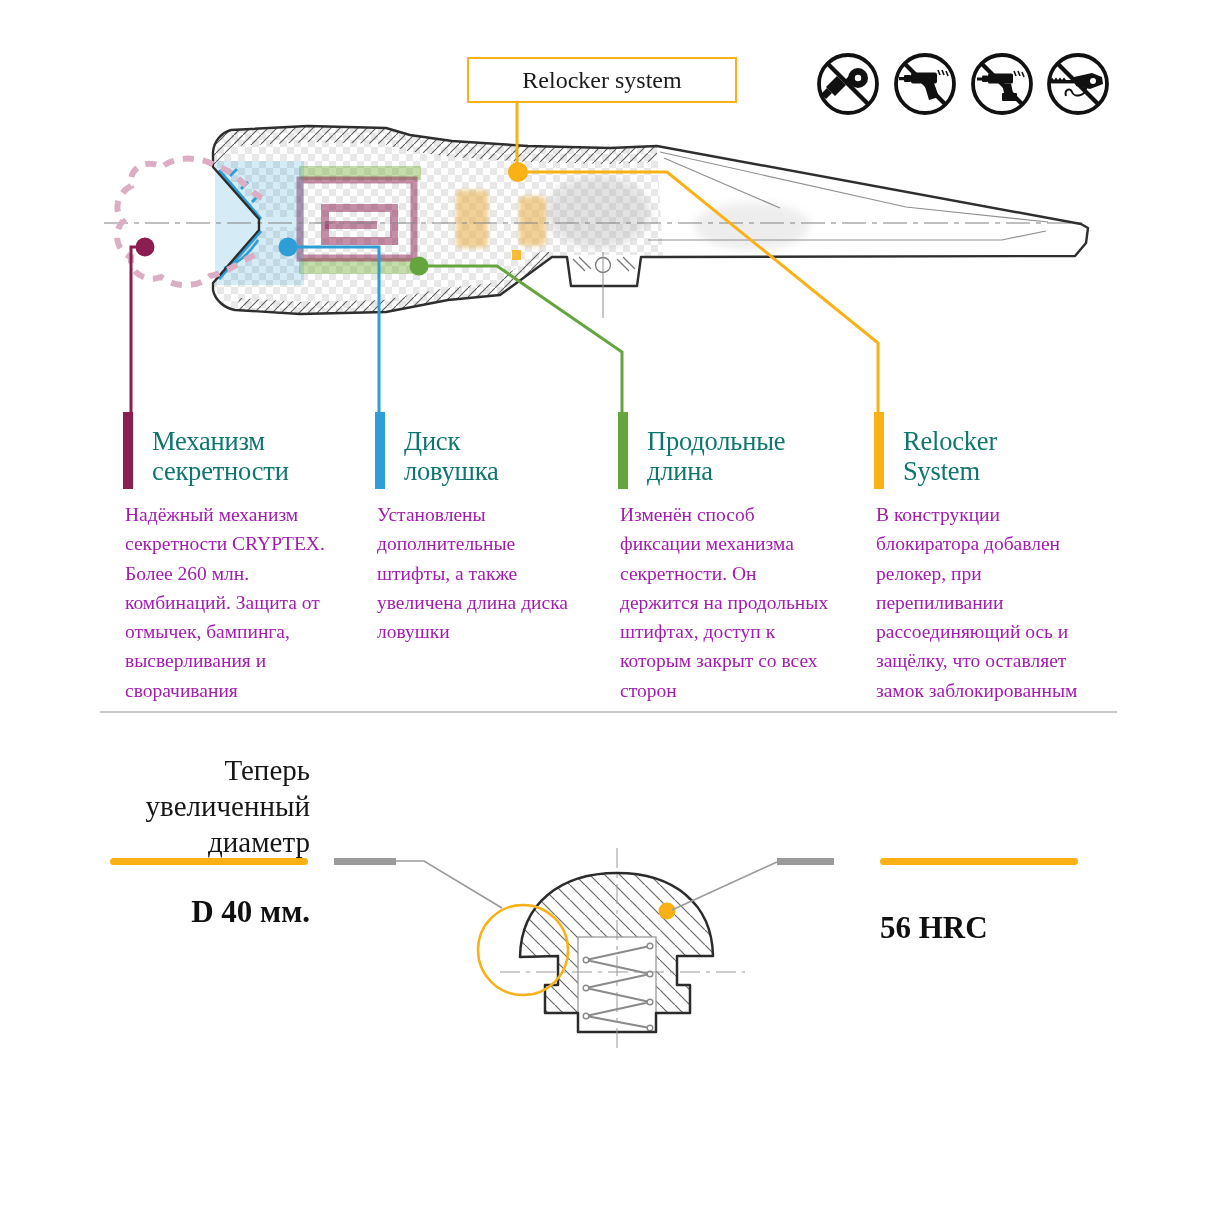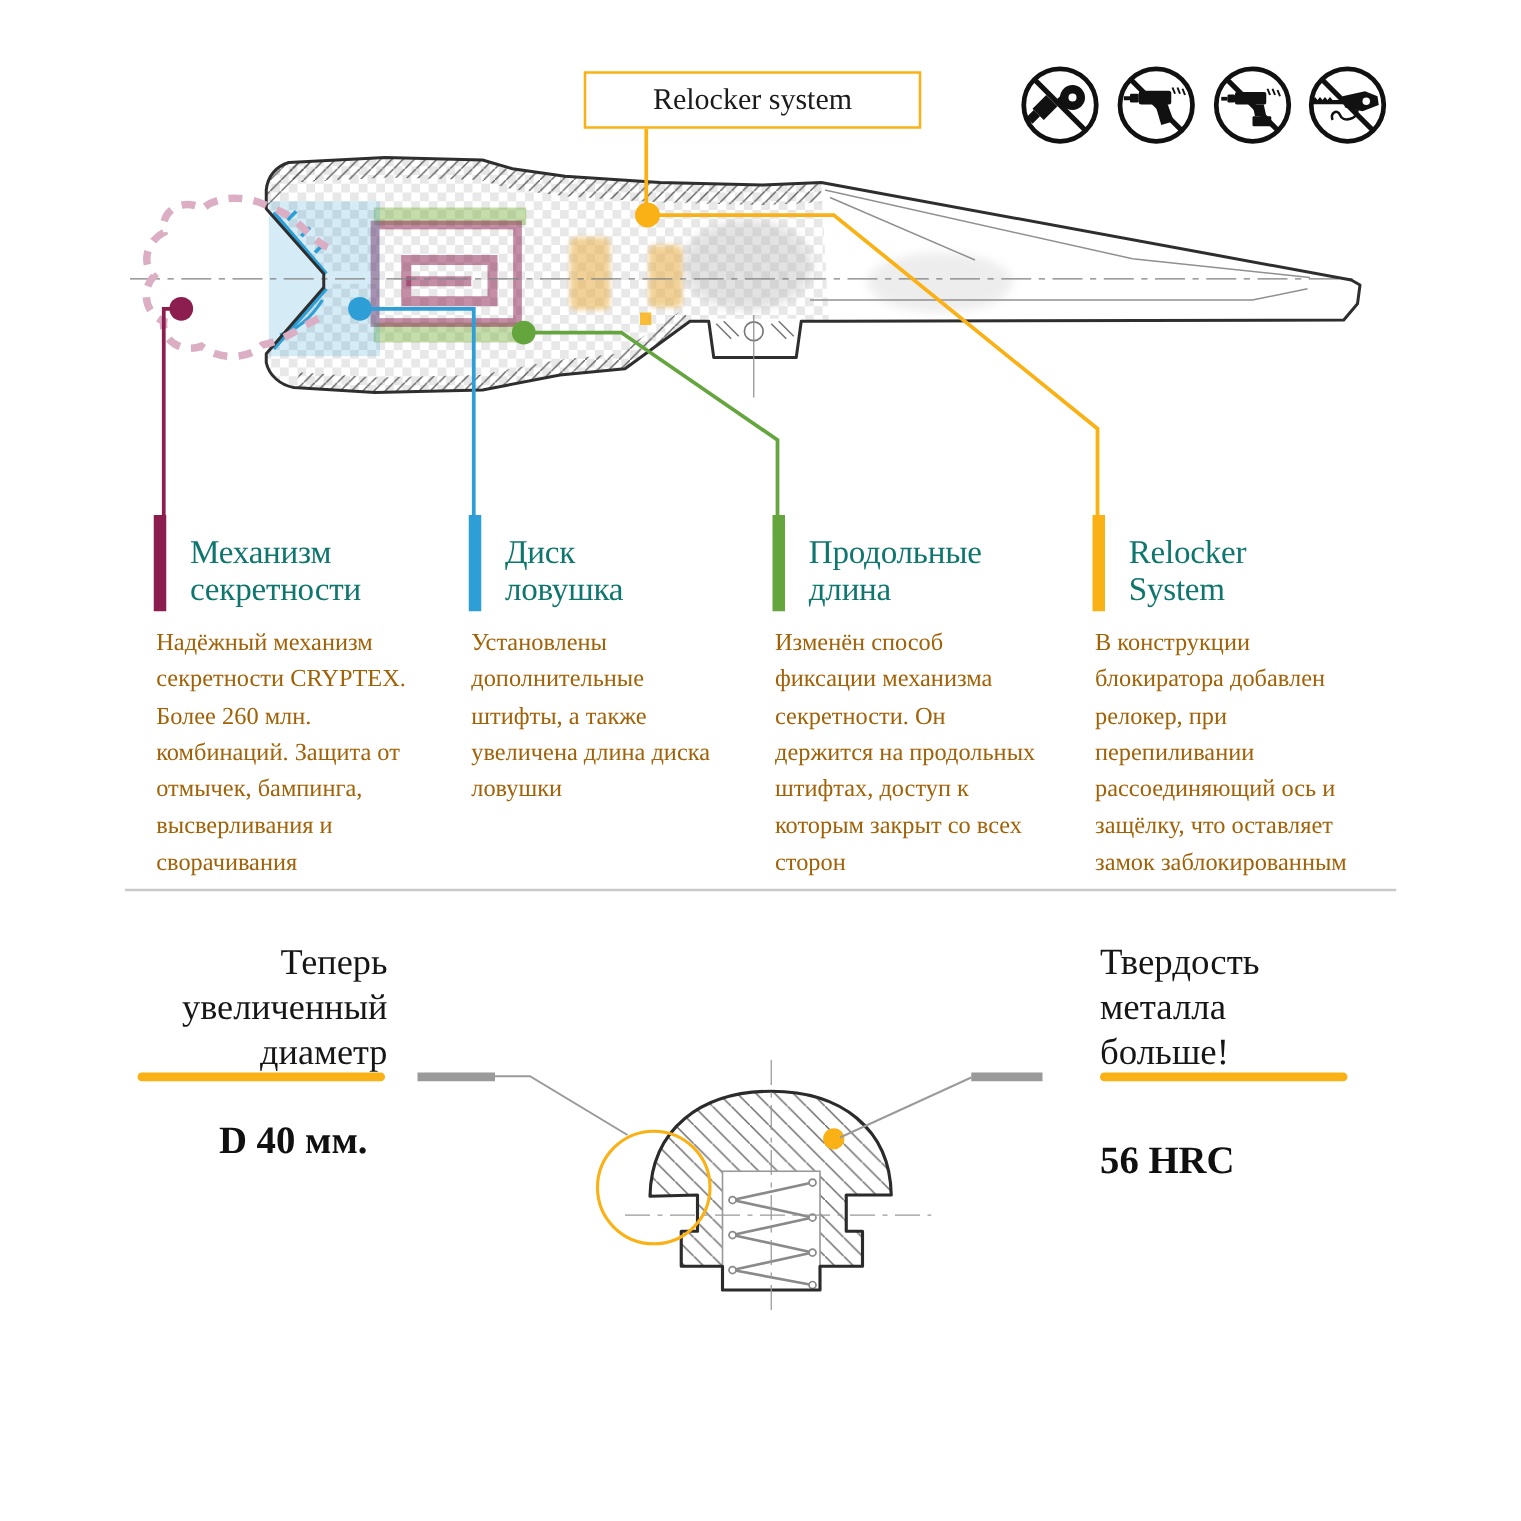--- a/index.html
+++ b/index.html
@@ -14,28 +14,28 @@
                background:#fff;text-align:center;line-height:42px;font-size:24px;color:#1b1b1b;}
 
   
   .icon-circle{width:66px;height:66px;top:51px;}
 
   
   .feature-col{top:412px;width:236px;}
   .feature-marker{position:absolute;left:0;top:0;width:10px;height:77px;}
   .feature-title{position:absolute;left:29px;top:14px;font-size:26.5px;line-height:30px;
                  color:#0f766e;letter-spacing:-0.2px;}
-  .feature-body{position:absolute;left:2px;top:88px;font-size:19.5px;line-height:29.3px;color:#a16207;}
+  .feature-body{position:absolute;left:2px;top:88px;font-size:19.5px;line-height:29.3px;color:#a21caf;}
 
   .divider{left:100px;top:711px;width:1017px;height:2px;background:#c9c9c9;}
 
   
   .bl-head{left:40px;top:752px;width:270px;text-align:right;font-size:29px;line-height:36px;color:#161616;}
   .bl-bar{left:110px;top:858px;width:198px;height:7px;border-radius:3.5px;}
-  .bl-value{left:24px;top:894px;width:270px;text-align:right;font-size:31px;font-weight:bold;color:#101010;}
+  .bl-value{left:40px;top:894px;width:270px;text-align:right;font-size:31px;font-weight:bold;color:#101010;}
   .bl-body{left:40px;top:959px;width:270px;text-align:right;font-size:19.5px;line-height:29.5px;color:#2e2e2e;}
 
   .br-head{left:880px;top:752px;width:270px;font-size:29.5px;line-height:36px;color:#161616;}
   .br-bar{left:880px;top:858px;width:198px;height:7px;border-radius:3.5px;}
   .br-value{left:880px;top:894px;width:270px;font-size:31px;font-weight:bold;color:#101010;margin-top:16px;}
   .br-body{left:880px;top:959px;width:270px;font-size:19.5px;line-height:29.5px;color:#2e2e2e;}
 </style>
 </head>
 <body>
 
@@ -297,19 +297,16 @@
   </div>
 
   <div class="abs divider"></div>
 
   <div class="abs bl-head pre">Теперь
 увеличенный
 диаметр</div>
   <div class="abs bl-bar" style="background-color: rgb(249, 177, 21);"></div>
   <div class="abs bl-value">D 40 мм.</div>
 
-  <div class="abs br-head pre">Твердость
-металла
-больше!</div>
   <div class="abs br-bar" style="background-color: rgb(249, 177, 21);"></div>
   <div class="abs br-value">56 HRC</div>
 
 </div>
 
 </body></html>

